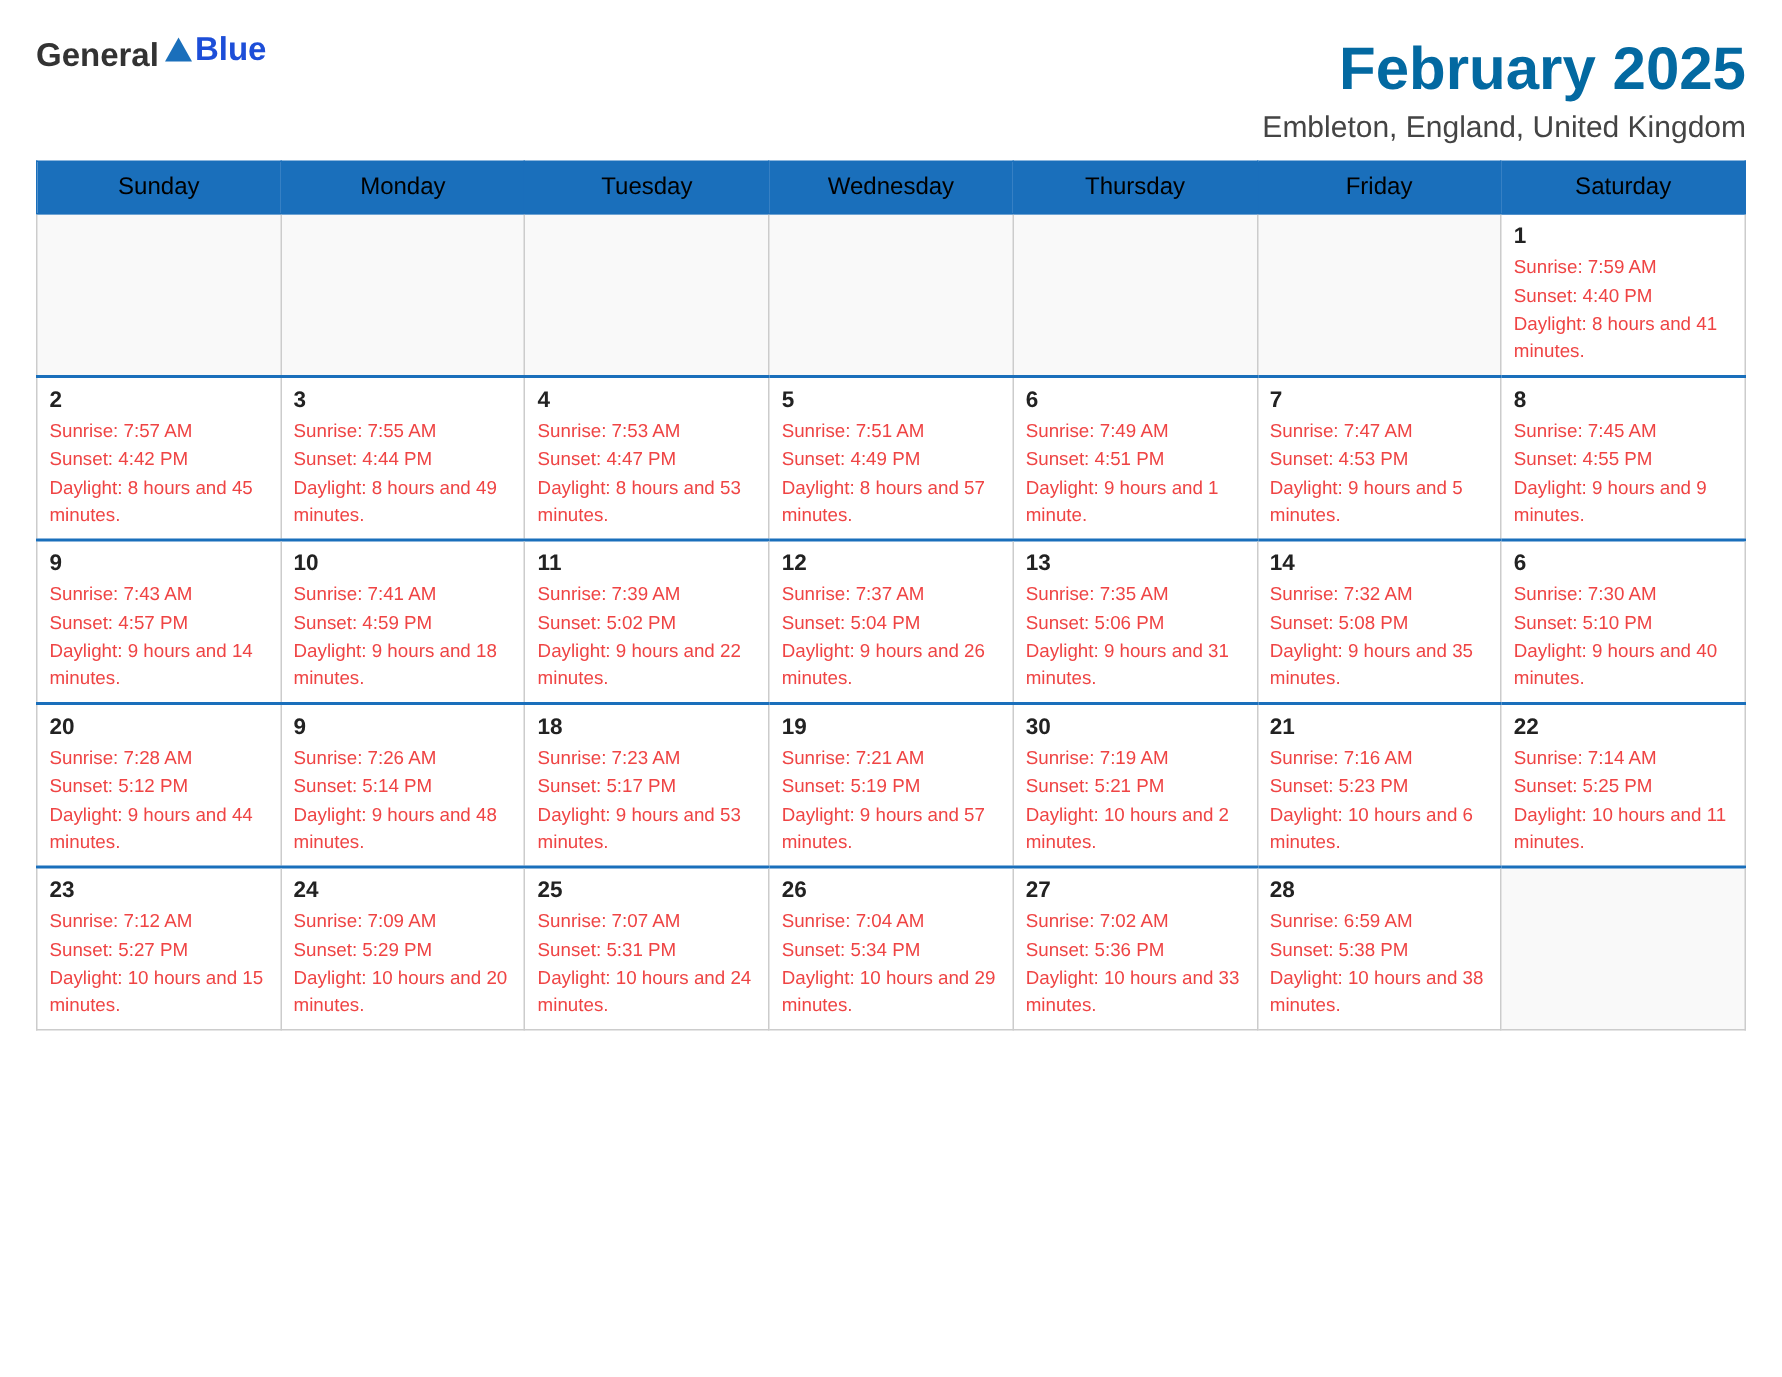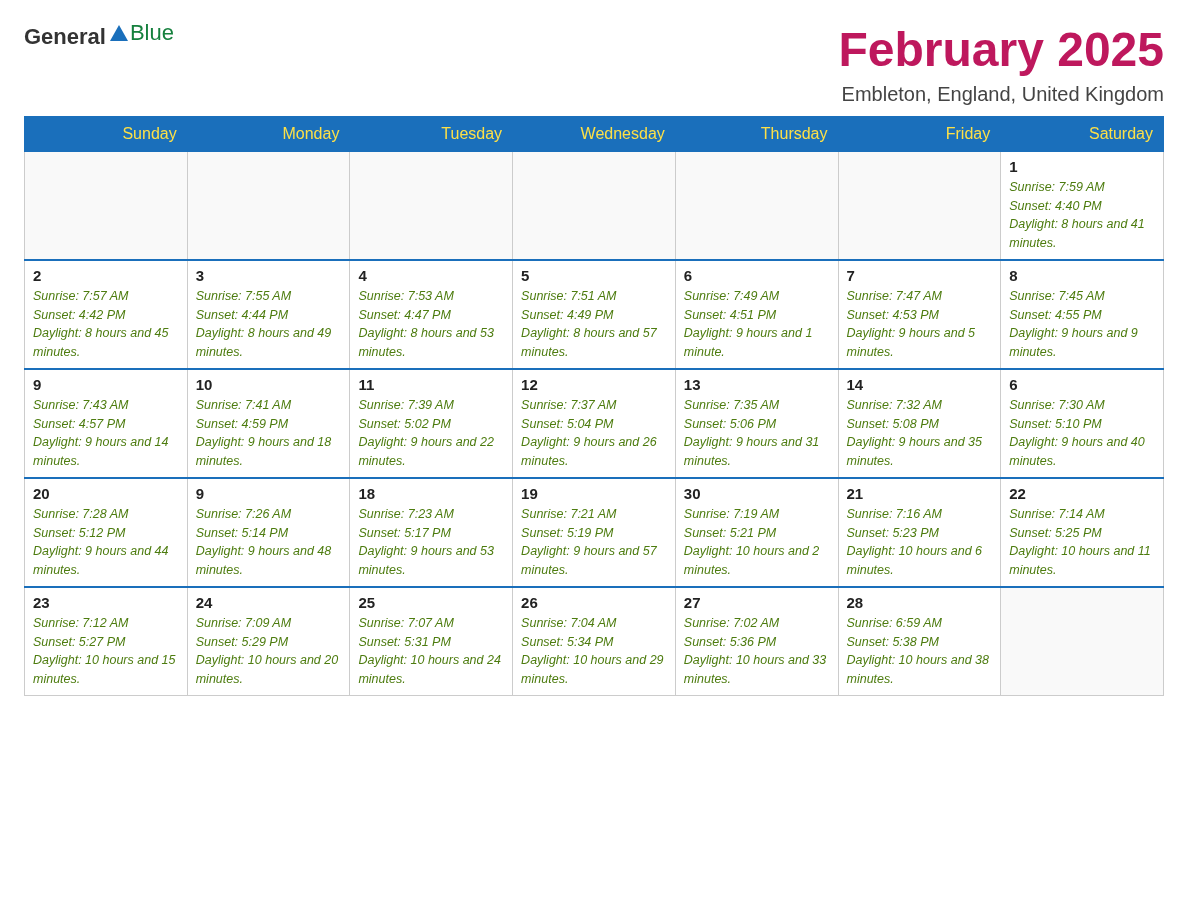--- a/index.html
+++ b/index.html
@@ -16,72 +16,71 @@
       align-items: flex-start;
       margin-bottom: 10px;
     }
     .logo-text-general {
       font-size: 22px;
       font-weight: bold;
       color: #333;
     }
     .logo-text-blue {
       font-size: 22px;
-      font-weight: normal;
-      color: #15803d;
+      font-weight: bold;
+      color: #1d4ed8;
     }
     .title-block {
       text-align: right;
     }
     .month-year {
-      font-size: 48px;
-      font-weight: bold;
-      color: #be185d;
+      font-size: 40px;
+      font-weight: bold;
+      color: #0369a1;
       line-height: 1.1;
     }
     .location {
       font-size: 20px;
       color: #444;
       margin-top: 6px;
     }
     .calendar {
       width: 100%;
       border-collapse: collapse;
       margin-top: 8px;
     }
     .calendar th {
       background-color: #1a6fbb;
-      color: #fde047;
+      color: #000000;
       font-size: 16px;
       font-weight: normal;
       padding: 8px 10px;
-      text-align: right;
+      text-align: center;
       border: 1px solid #1a6fbb;
     }
     .calendar td {
       vertical-align: top;
       border: 1px solid #ccc;
       padding: 6px 8px;
       width: 14.28%;
       min-height: 100px;
       font-size: 13px;
       color: #333;
     }
     .day-num {
       font-size: 15px;
       font-weight: bold;
       color: #222;
       display: block;
       margin-bottom: 3px;
     }
     .day-info {
       font-size: 12.5px;
-      color: #4d7c0f;
+      color: #ef4444;
       line-height: 1.5;
-      font-style: italic;
     }
     .empty-cell {
       background: #f9f9f9;
     }
     .row-divider td {
       border-top: 2px solid #1a6fbb;
     }
     .logo-wrapper {
       display: flex;
       flex-direction: row;

